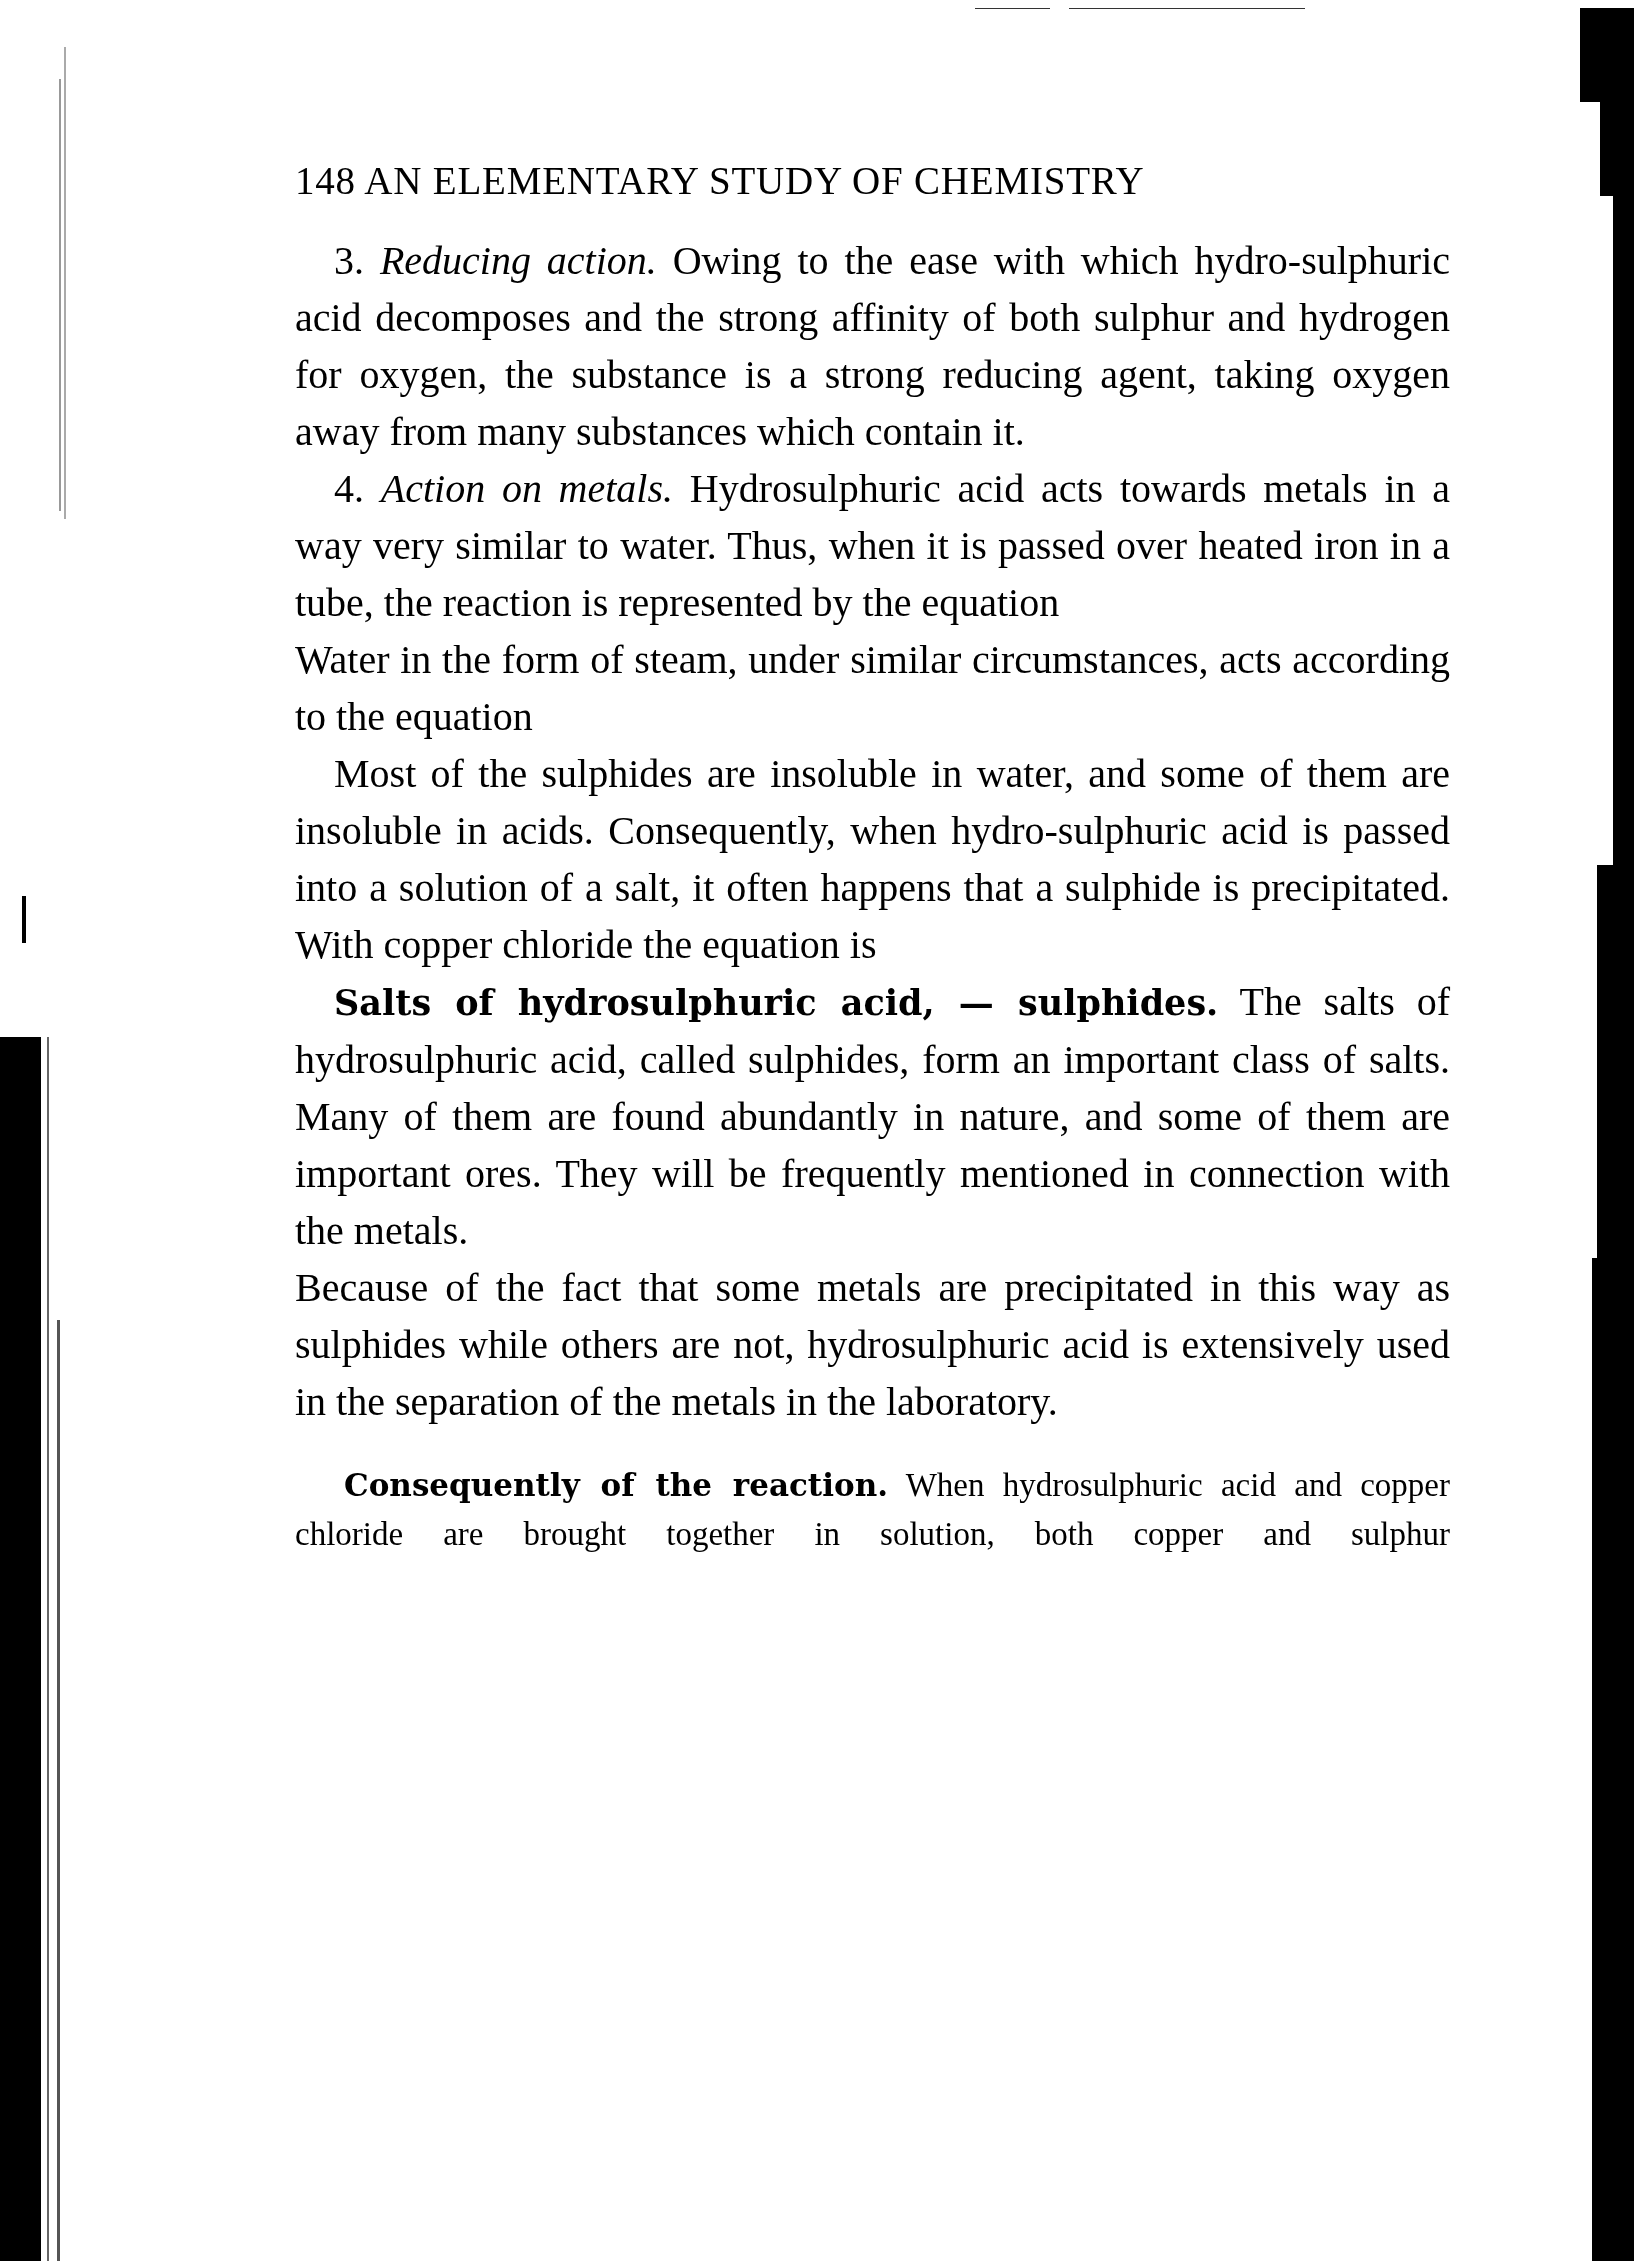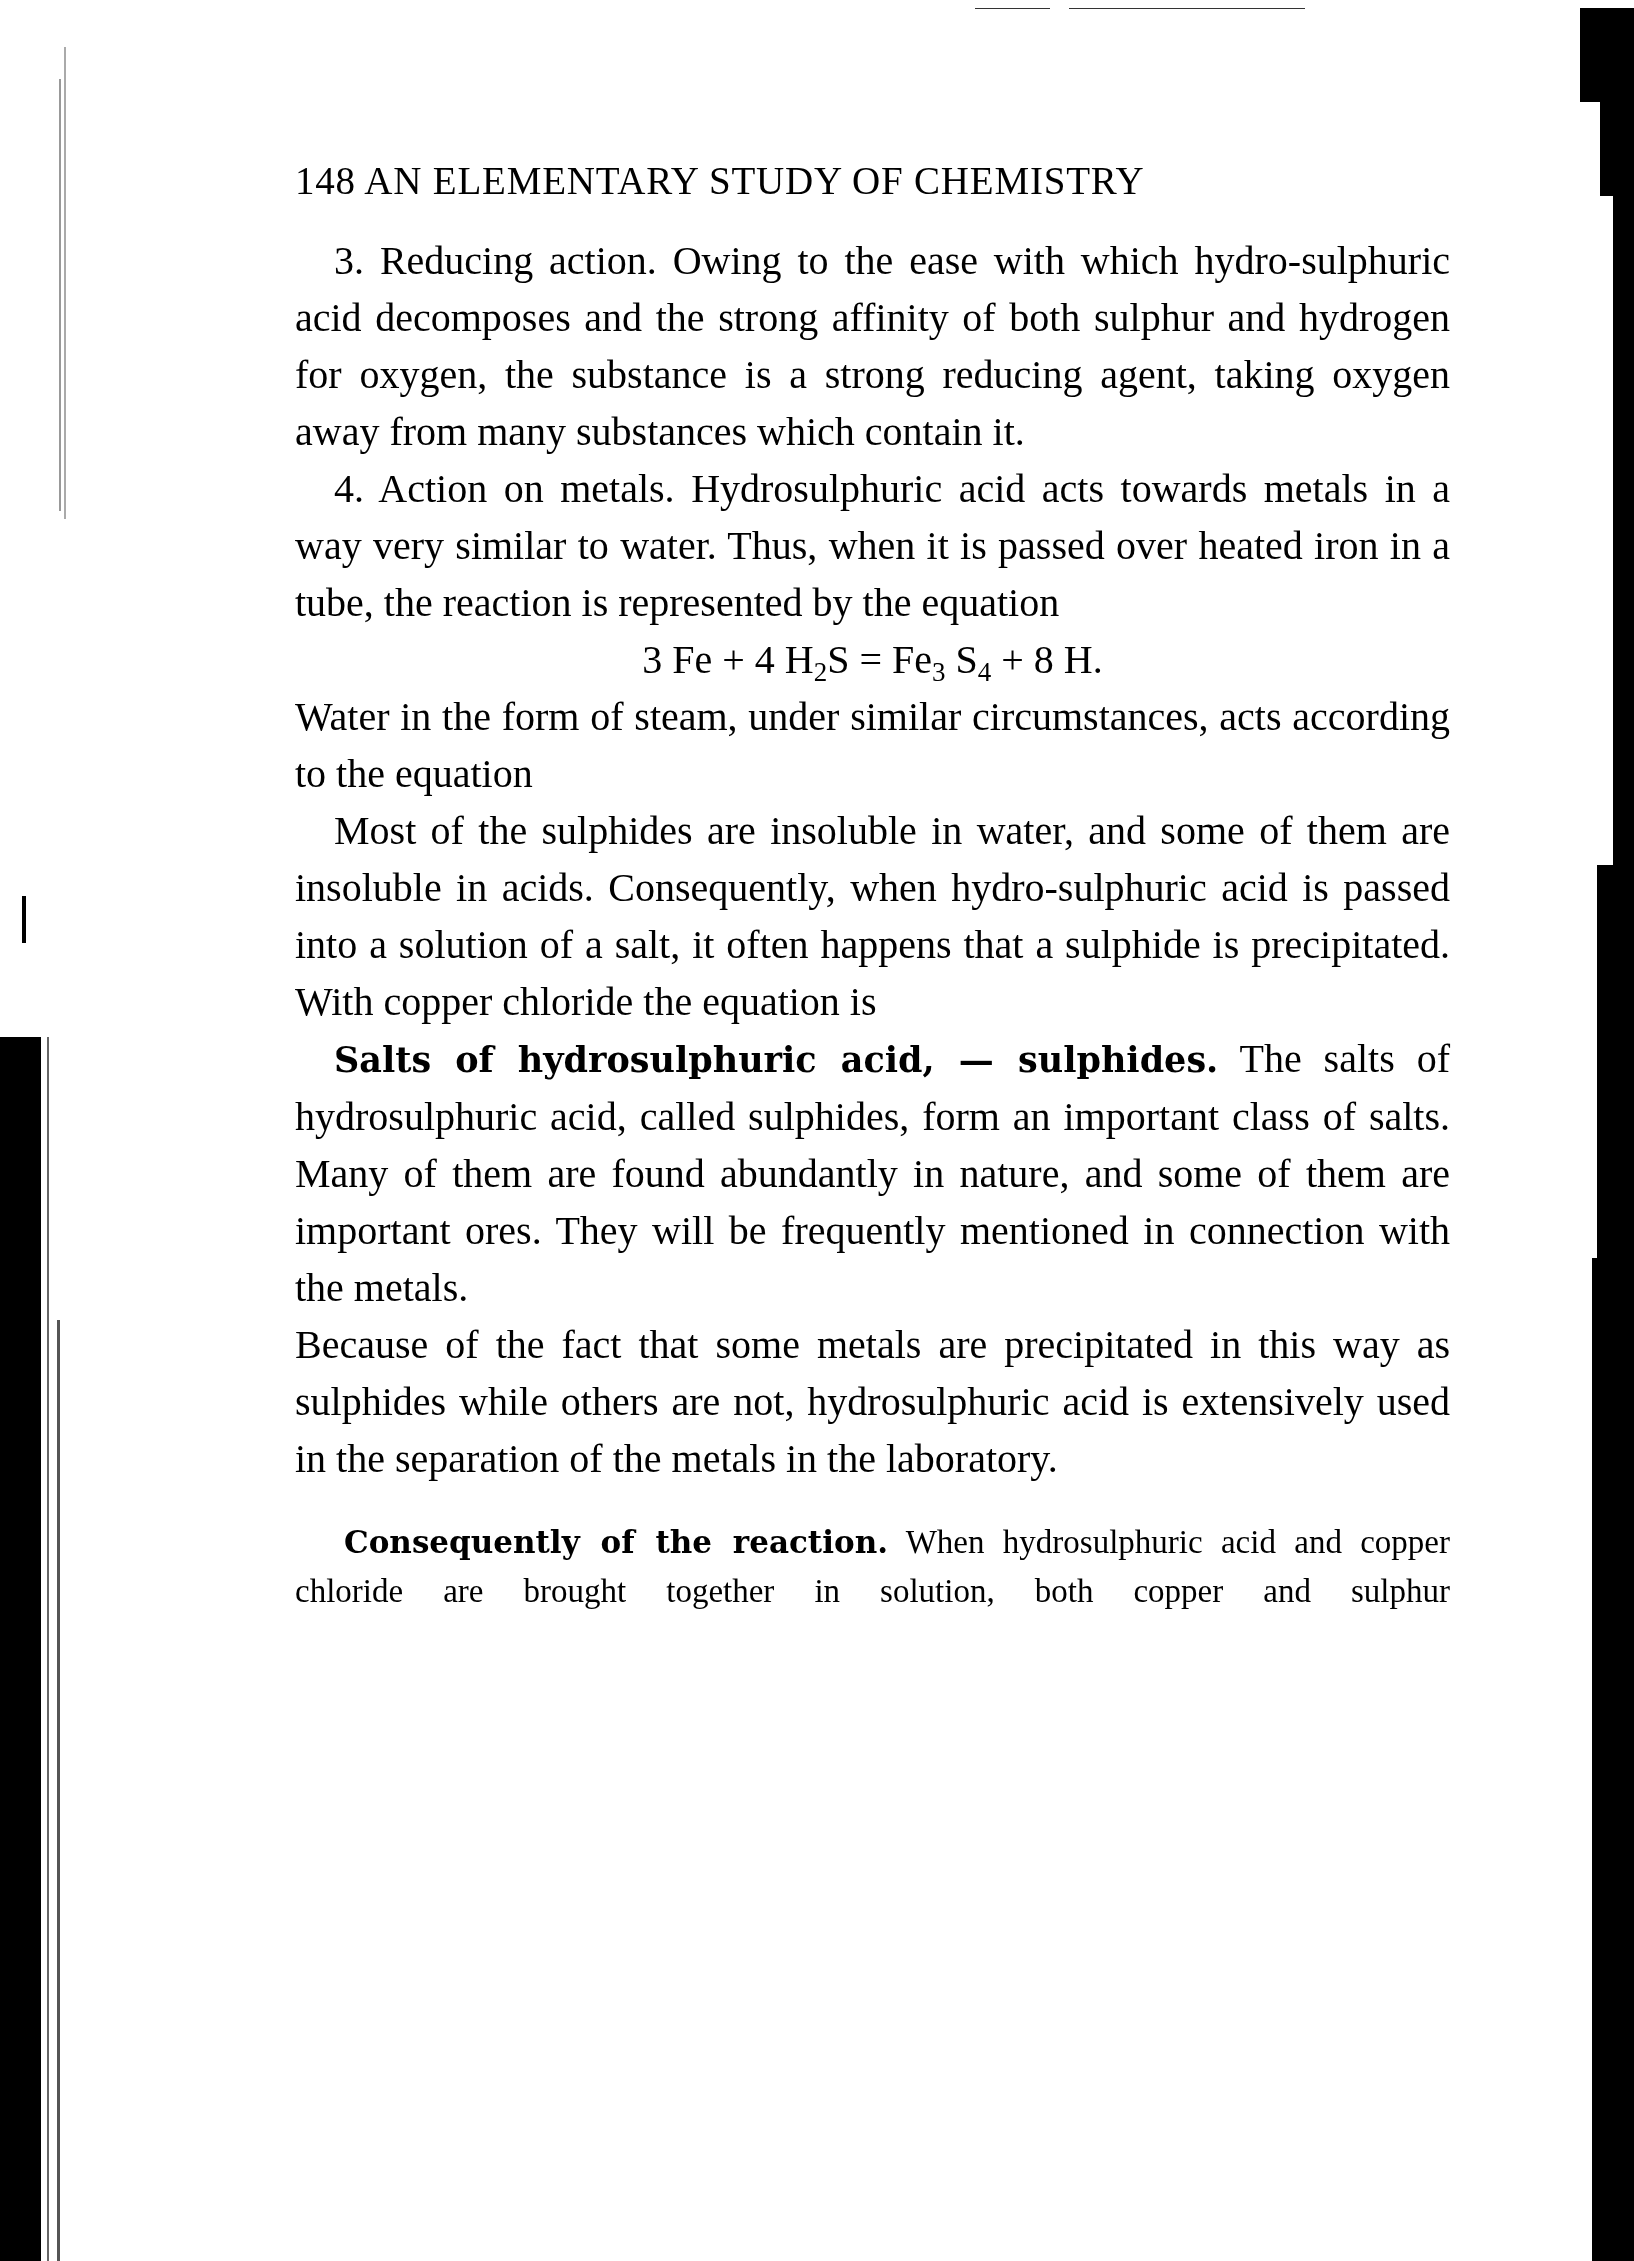--- a/index.html
+++ b/index.html
@@ -55,20 +55,21 @@
     font-size: 40px;
     line-height: 57px;
     text-align: justify;
     text-align-last: left;
     margin: 0;
   }
   .para.indent {
     text-indent: 39px;
   }
   .head-italic {
+    font-style: italic;
   }
   .head-bold {
     font-weight: bold;
     font-family: "DejaVu Serif", serif;
     font-size: 35px;
   }
   .equation {
     font-size: 40px;
     line-height: 57px;
     text-align: center;
@@ -122,32 +123,20 @@
   <p class="para indent">
     <span>3.</span>
     <span class="head-italic">Reducing action.</span><span> Owing to the ease with which hydro-sulphuric acid decomposes and the strong affinity of both sulphur and hydrogen for oxygen, the substance is a strong reducing agent, taking oxygen away from many substances which contain it.</span>
   </p>
 
   <p class="para indent">
     <span>4.</span>
     <span class="head-italic">Action on metals.</span><span> Hydrosulphuric acid acts towards metals in a way very similar to water. Thus, when it is passed over heated iron in a tube, the reaction is represented by the equation</span>
   </p>
 
-  <div class="equation">
-    <span>3</span>
-    <span>Fe</span>
-    <span>+</span>
-    <span>4</span>
-    <span><span>H</span><sub>2</sub><span>S</span></span>
-    <span>=</span>
-    <span><span>Fe</span><sub>3</sub> <span>S</span><sub>4</sub></span>
-    <span>+</span>
-    <span>8</span>
-    <span>H.</span>
-  </div>
 
   <p class="para">
     <span>Water in the form of steam, under similar circumstances, acts according to the equation</span>
   </p>
 
 
   <p class="para indent">
     <span>Most of the sulphides are insoluble in water, and some of them are insoluble in acids. Consequently, when hydro-sulphuric acid is passed into a solution of a salt, it often happens that a sulphide is precipitated. With copper chloride the equation is</span>
   </p>
 

